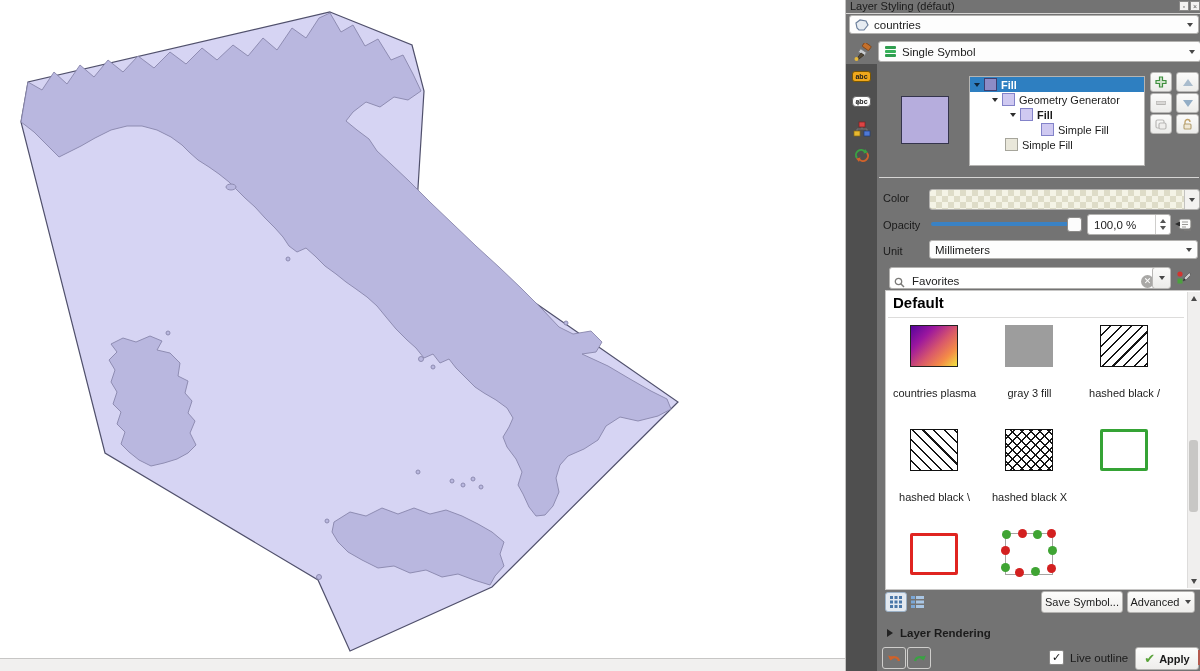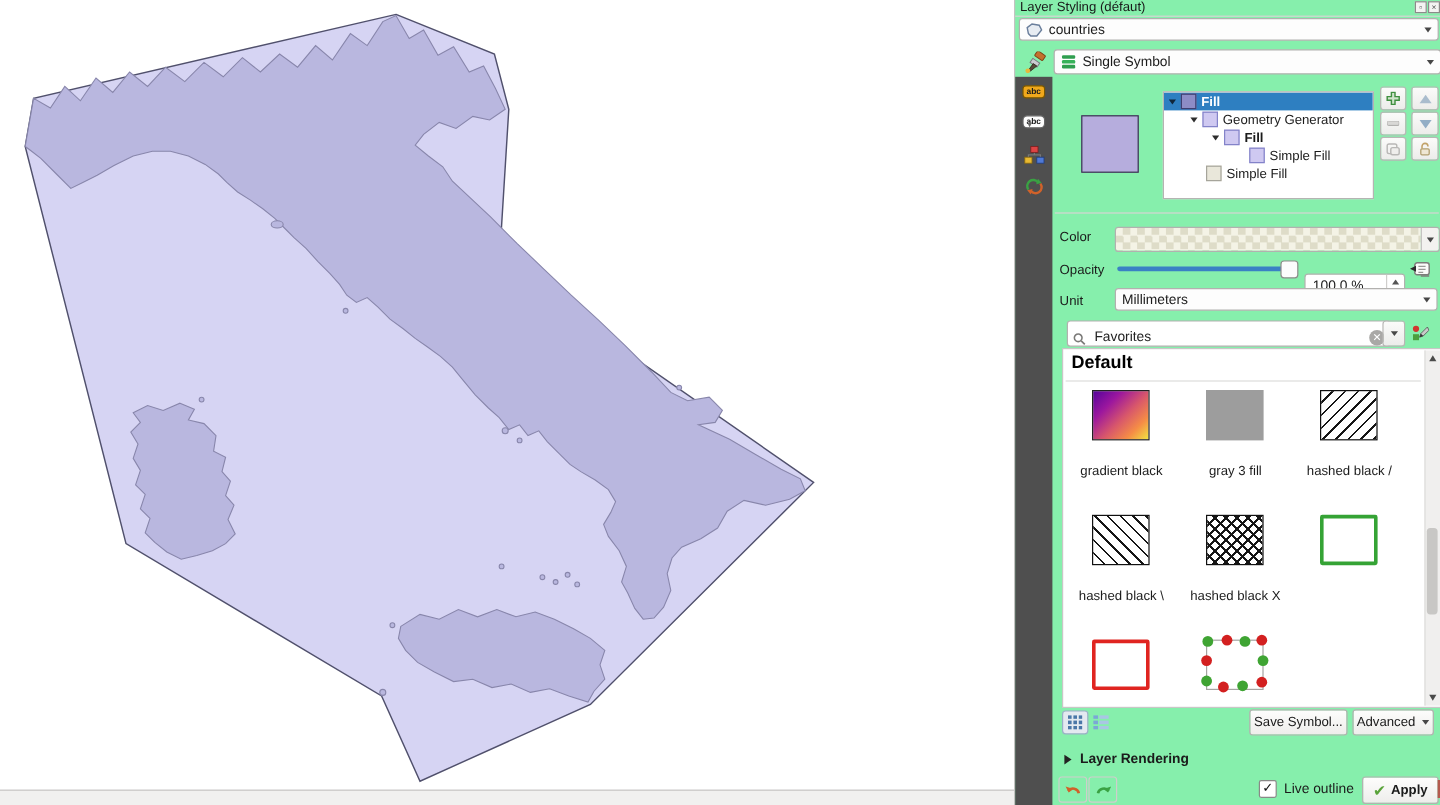--- a/index.html
+++ b/index.html
@@ -5,21 +5,21 @@
   html,body{margin:0;padding:0;background:#fff;font-family:"Liberation Sans","DejaVu Sans",sans-serif;}
   #stage{position:relative;width:1200px;height:671px;overflow:hidden;background:#fff;}
   .abs{position:absolute;}
   
   #map{position:absolute;left:0;top:0;width:845px;height:671px;background:#fff;}
   #map svg{position:absolute;left:0;top:0;}
   .hullP{stroke:#50506c;stroke-width:1.2;}
   .ctryP{stroke:#8886ab;stroke-width:0.9;}
   #map-bottombar{position:absolute;left:0;top:658px;width:845px;height:13px;background:#f1f0ef;border-top:1px solid #c7c6c5;}
   
-  #panel{position:absolute;left:845px;top:0;width:355px;height:671px;background:#86efac;border-left:1px solid #c4c3c2;font-size:11px;color:#1b1b1b;}
+  #panel{position:absolute;left:845px;top:0;width:355px;height:671px;background:#737373;border-left:1px solid #c4c3c2;font-size:11px;color:#1b1b1b;}
   .combo{background:#fdfdfd;border:1px solid #b2b1af;border-radius:3px;display:flex;align-items:center;gap:5px;padding:0 5px;font-size:11.5px;}
   .carrow{margin-left:auto;width:0;height:0;border-left:3.5px solid transparent;border-right:3.5px solid transparent;border-top:4.5px solid #474747;}
   .btn{background:linear-gradient(#fdfdfc,#eeedeb);border:1px solid #b3b2b0;border-radius:3px;display:flex;align-items:center;justify-content:center;font-size:11px;color:#1a1a1a;gap:4px;}
   .sep{background:#d6d5d4;height:1px;}
   
   #sidetabs{position:absolute;left:0;top:64px;width:31px;height:607px;background:#4f4f4f;}
   .sideicon{position:absolute;left:4px;width:23px;display:flex;align-items:center;justify-content:center;}
   .abclabel{background:#f0a81c;border:1px solid #7a5600;border-radius:3px;color:#1c1c1c;font-size:7px;font-weight:bold;padding:0 2px;line-height:9px;}
   .abcballoon{background:#fdfdfd;border:1px solid #666;border-radius:4px;color:#222;font-size:7px;font-weight:bold;padding:0 2px;line-height:9px;position:relative;}
   .abcballoon::after{content:"";position:absolute;left:3px;bottom:-4px;border:4px solid transparent;border-top-color:#666;border-left-width:2px;border-right-width:2px;}
@@ -236,21 +236,21 @@
     <div class="abs" style="left:83px;top:189px;width:269px;height:19px;border:1px solid #b2b1af;border-radius:3px;overflow:hidden;display:flex;">
       <div style="flex:1;background:repeating-conic-gradient(#dedcc8 0% 25%, #f4f3e6 0% 50%) 0 0 / 12px 12px;"></div>
       <div style="width:14px;border-left:1px solid #c4c3c1;background:#f3f2f0;display:flex;align-items:center;justify-content:center;">
         <span class="carrow" style="margin:0;"></span>
       </div>
     </div>
 
     <div class="abs" style="left:37px;top:219px;">Opacity</div>
     <div class="sliderTrack" style="left:85px;top:222px;width:148px;"></div>
     <div class="sliderHandle" style="left:221px;top:217px;"></div>
-    <div class="spin abs" style="left:241px;top:228px;width:76px;height:19px;padding-left:6px;align-items:center;">
+    <div class="spin abs" style="left:241px;top:214px;width:76px;height:19px;padding-left:6px;align-items:center;">
       <span>100,0 %</span>
       <span class="spinArrows">
           <i class="tU"></i>
           <i class="tD"></i>
         </span>
     </div>
     <div class="abs" style="left:326px;top:215px;width:22px;height:19px;display:flex;align-items:center;justify-content:center;">
       <svg width="19" height="16" viewBox="0 0 19 16">
         <rect x="5" y="2" width="12" height="10" rx="2" fill="#fbfbfa" stroke="#7d7c7a" stroke-width="1.2"></rect>
         <path d="M8,5 h6 M8,7.5 h6 M8,10 h4" stroke="#9a9996" stroke-width="1"></path>
@@ -284,21 +284,21 @@
         <path d="M7,11 L8,8 l2,2 Z" fill="#333"></path>
       </svg>
     </div>
 
     <div id="catalog">
       <div id="cat-header">Default</div>
       <div id="cat-rule"></div>
       <div id="tiles">
         <div class="tile">
           <div class="ticon i-plasma"></div>
-          <div class="tlabel">gradient black</div>
+          <div class="tlabel">countries plasma</div>
         </div>
         <div class="tile">
           <div class="ticon i-gray"></div>
           <div class="tlabel">gray 3 fill</div>
         </div>
         <div class="tile">
           <div class="ticon i-hfwd"></div>
           <div class="tlabel">hashed black /</div>
         </div>
         <div class="tile">

